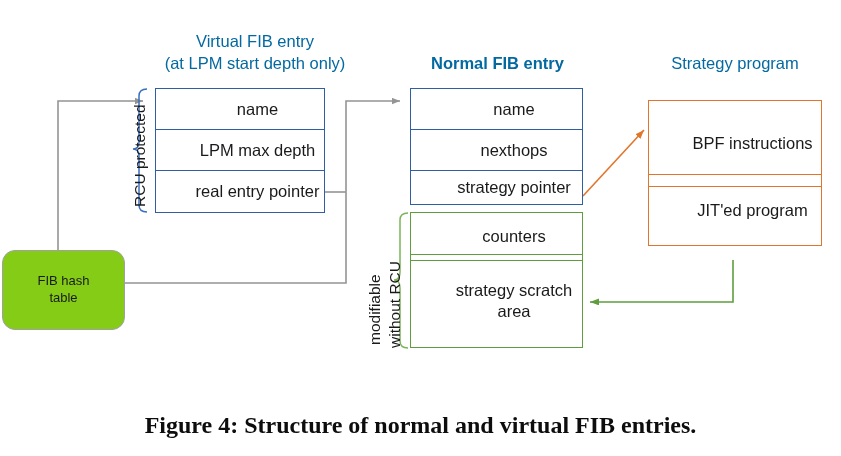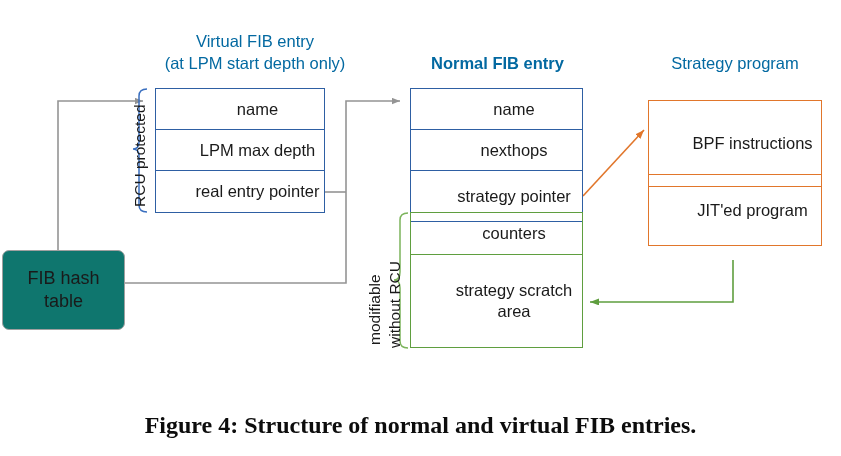--- a/index.html
+++ b/index.html
@@ -53,28 +53,28 @@
   }
   .green-cell {
     border: 1.3px solid #5f9e3f;
   }
   .orange-cell {
     border: 1.3px solid #e1762b;
   }
   .hash-table {
     position: absolute;
     box-sizing: border-box;
-    background: #0f766e;
+    background: #84cc16;
     border: 1.1px solid #a0a0a0;
-    border-radius: 7px;
+    border-radius: 13px;
     display: flex;
     align-items: center;
     justify-content: center;
     text-align: center;
-    font-size: 18px;
+    font-size: 13px;
     color: #1a1a1a;
     line-height: 1.3;
   }
   .vlabel {
     position: absolute;
     font-size: 15.5px;
     color: #1a1a1a;
     white-space: nowrap;
     transform-origin: 0 0;
     transform: rotate(-90deg);
@@ -142,22 +142,22 @@
 
   <div class="entry-box" style="left:155px; top:88px; width:170px; height:125px;">
     <div class="row-cell blue-cell" style="left:0; top:0; width:170px; height:42px;">name</div>
     <div class="row-cell blue-cell" style="left:0; top:41px; width:170px; height:42px;">LPM max depth</div>
     <div class="row-cell blue-cell" style="left:0; top:82px; width:170px; height:43px;">real entry pointer</div>
   </div>
 
   <div class="entry-box" style="left:410px; top:88px; width:173px; height:260px;">
     <div class="row-cell blue-cell" style="left:0; top:0; width:173px; height:42px;">name</div>
     <div class="row-cell blue-cell" style="left:0; top:41px; width:173px; height:42px;">nexthops</div>
-    <div class="row-cell blue-cell" style="left:0; top:82px; width:173px; height:52px;">strategy pointer</div>
-    <div class="row-cell green-cell" style="left:0; top:124px; width:173px; height:43px;">counters</div>
+    <div class="row-cell blue-cell" style="left:0; top:82px; width:173px; height:35px;">strategy pointer</div>
+    <div class="row-cell green-cell" style="left:0; top:124px; width:173px; height:49px;">counters</div>
     <div class="row-cell green-cell" style="left:0; top:166px; width:173px; height:94px; white-space:pre-line;">strategy scratch
 area</div>
   </div>
 
   <div class="entry-box" style="left:648px; top:88px; width:174px; height:172px;">
     <div class="row-cell orange-cell" style="left:0; top:12px; width:174px; height:87px;">BPF instructions</div>
     <div class="row-cell orange-cell" style="left:0; top:86px; width:174px; height:72px;">JIT'ed program</div>
   </div>
 
   <div class="caption" style="top:386px;">Figure 4: Structure of normal and virtual FIB entries.</div>

